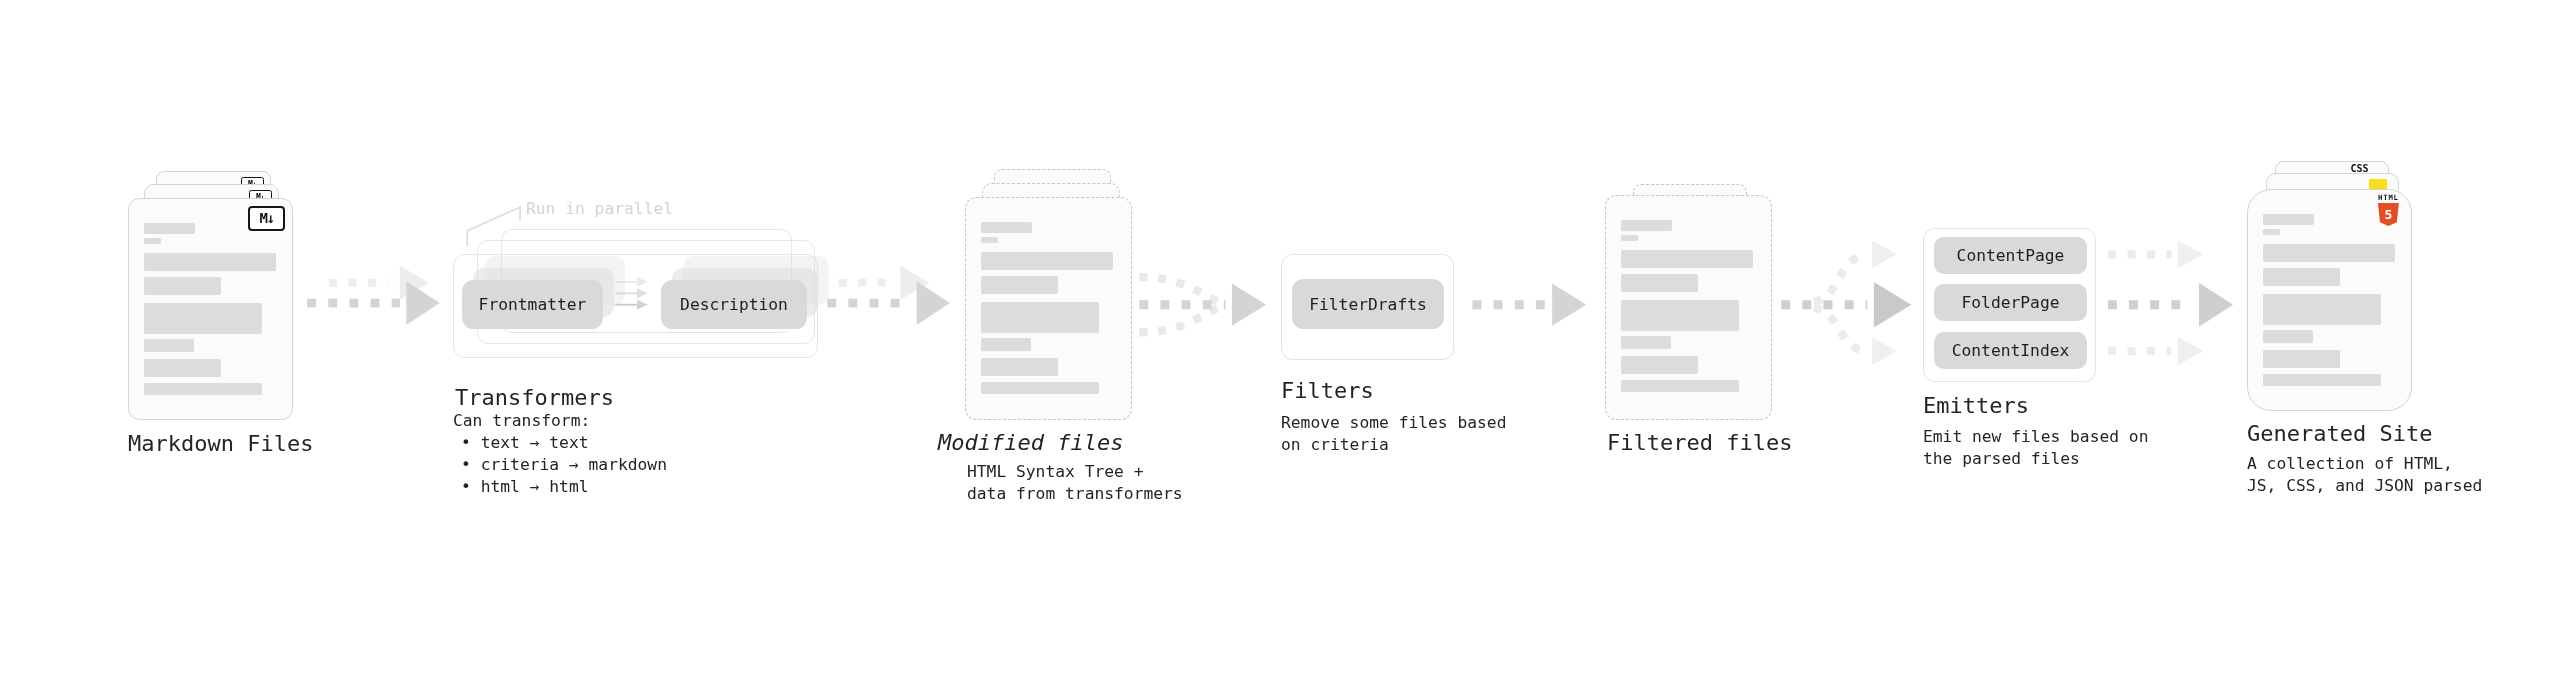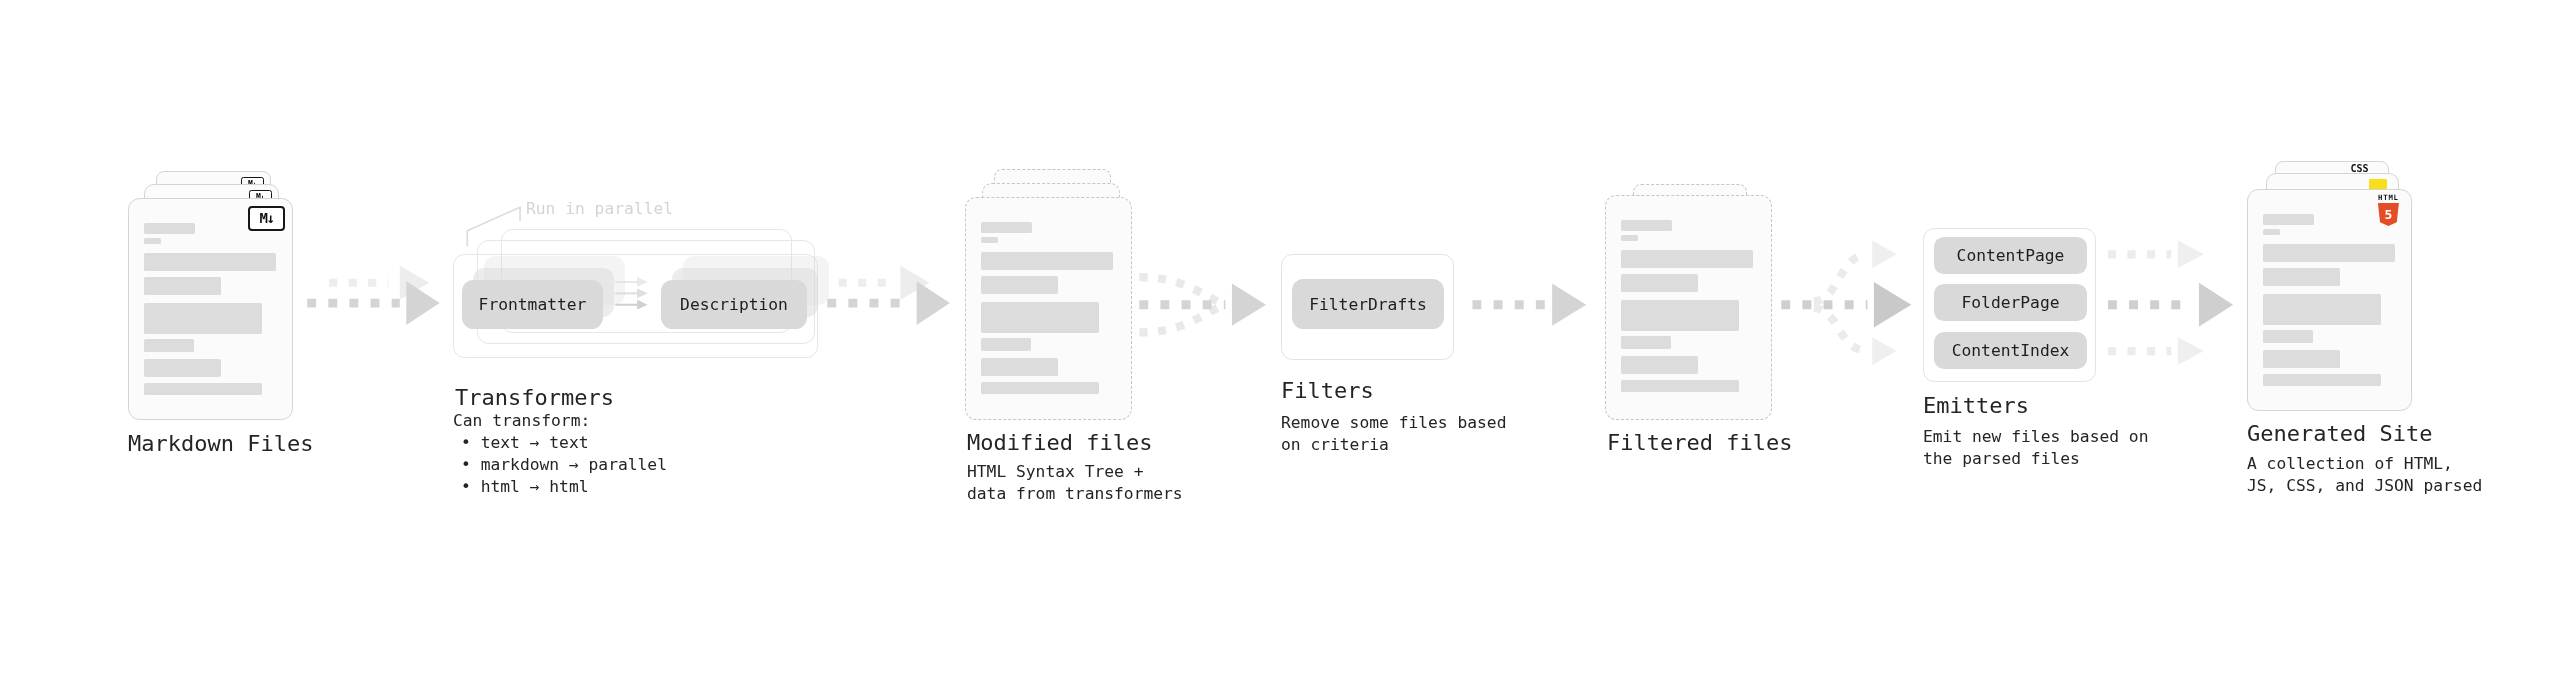--- a/index.html
+++ b/index.html
@@ -144,41 +144,41 @@
     <div class="pill ghost" style="left:473px;top:268px;width:141px;height:49px;opacity:.5;z-index:2;"></div>
     <div class="pill ghost" style="left:672px;top:268px;width:146px;height:49px;opacity:.5;z-index:2;"></div>
 
     <div class="pill" style="left:462px;top:280px;width:141px;height:49px;z-index:3;">Frontmatter</div>
     <div class="pill" style="left:661px;top:280px;width:146px;height:49px;z-index:3;">Description</div>
 
     <div class="heading" style="left:455px;top:386px;z-index:5;">Transformers</div>
     <div class="caption" style="left:453px;top:410px;z-index:5;">
       <div>Can transform:</div>
       <div class="bullet">• text → text</div>
-      <div class="bullet">• markdown → parallel</div>
+      <div class="bullet">• criteria → markdown</div>
       <div class="bullet">• html → html</div>
     </div>
   </div>
 
   <div>
     <div class="doc dashed" style="left:994px;top:169px;width:117px;height:49px;border-radius:8.1px;z-index:1;"></div>
     <div class="doc dashed" style="left:982px;top:183px;width:138px;height:57px;border-radius:9.8px;z-index:2;"></div>
     <div class="doc dashed" style="left:965px;top:197px;width:167px;height:223px;z-index:3;">
       <div class="doc-bars">
           <div class="bar" style="width: 51px; height: 10.6px; margin-bottom: 4.1px;"></div>
           <div class="bar" style="width: 17px; height: 5.7px; margin-bottom: 9px;"></div>
           <div class="bar" style="width: 132px; height: 18px; margin-bottom: 6.5px;"></div>
           <div class="bar" style="width: 77px; height: 18px; margin-bottom: 8.1px;"></div>
           <div class="bar" style="width: 118px; height: 31px; margin-bottom: 4.9px;"></div>
           <div class="bar" style="width: 50px; height: 13px; margin-bottom: 6.5px;"></div>
           <div class="bar" style="width: 77px; height: 18.7px; margin-bottom: 5.7px;"></div>
           <div class="bar" style="width: 118px; height: 12.2px; margin-bottom: 0px;"></div>
         </div>
     </div>
-    <div class="heading" style="left:967px;top:431px;z-index:5;">Modified files</div>
+    <div class="heading" style="left:938px;top:431px;z-index:5;font-style:italic;">Modified files</div>
     <div class="caption" style="left:967px;top:461px;z-index:5;">
       <div>HTML Syntax Tree +</div>
       <div>data from transformers</div>
     </div>
   </div>
 
   <div>
     <div class="frame" style="left:1281px;top:254px;width:173px;height:106px;z-index:1;"></div>
     <div class="pill" style="left:1292px;top:279px;width:152px;height:50px;z-index:3;">FilterDrafts</div>
     <div class="heading" style="left:1281px;top:379px;z-index:5;">Filters</div>
@@ -220,21 +220,21 @@
   <div>
     <div class="doc" style="left:2275px;top:161px;width:114px;height:49px;border-radius:8.1px;z-index:1;">
       <div class="css-badge">
         <div class="css-txt">CSS</div>
         <div class="css-bar" id="css-bar" style="background: rgb(38, 104, 245);"></div>
       </div>
     </div>
     <div class="doc" style="left:2266px;top:173px;width:133px;height:57px;border-radius:9.8px;z-index:2;">
       <div class="js-badge" id="js-badge" style="background: rgb(247, 223, 30);"></div>
     </div>
-    <div class="doc" style="left:2247px;top:189px;width:165px;height:222px;z-index:3;">
+    <div class="doc" style="left:2247px;top:189px;width:165px;height:222px;z-index:3;border-radius:24px;">
       <div class="html5-icon">
         <div class="h5-txt">HTML</div>
         <div class="html5-shield" id="html5-shield" style="background: rgb(228, 77, 38);">5</div>
       </div>
       <div class="doc-bars">
           <div class="bar" style="width: 51px; height: 10.6px; margin-bottom: 4.1px;"></div>
           <div class="bar" style="width: 17px; height: 5.7px; margin-bottom: 9px;"></div>
           <div class="bar" style="width: 132px; height: 18px; margin-bottom: 6.5px;"></div>
           <div class="bar" style="width: 77px; height: 18px; margin-bottom: 8.1px;"></div>
           <div class="bar" style="width: 118px; height: 31px; margin-bottom: 4.9px;"></div>

